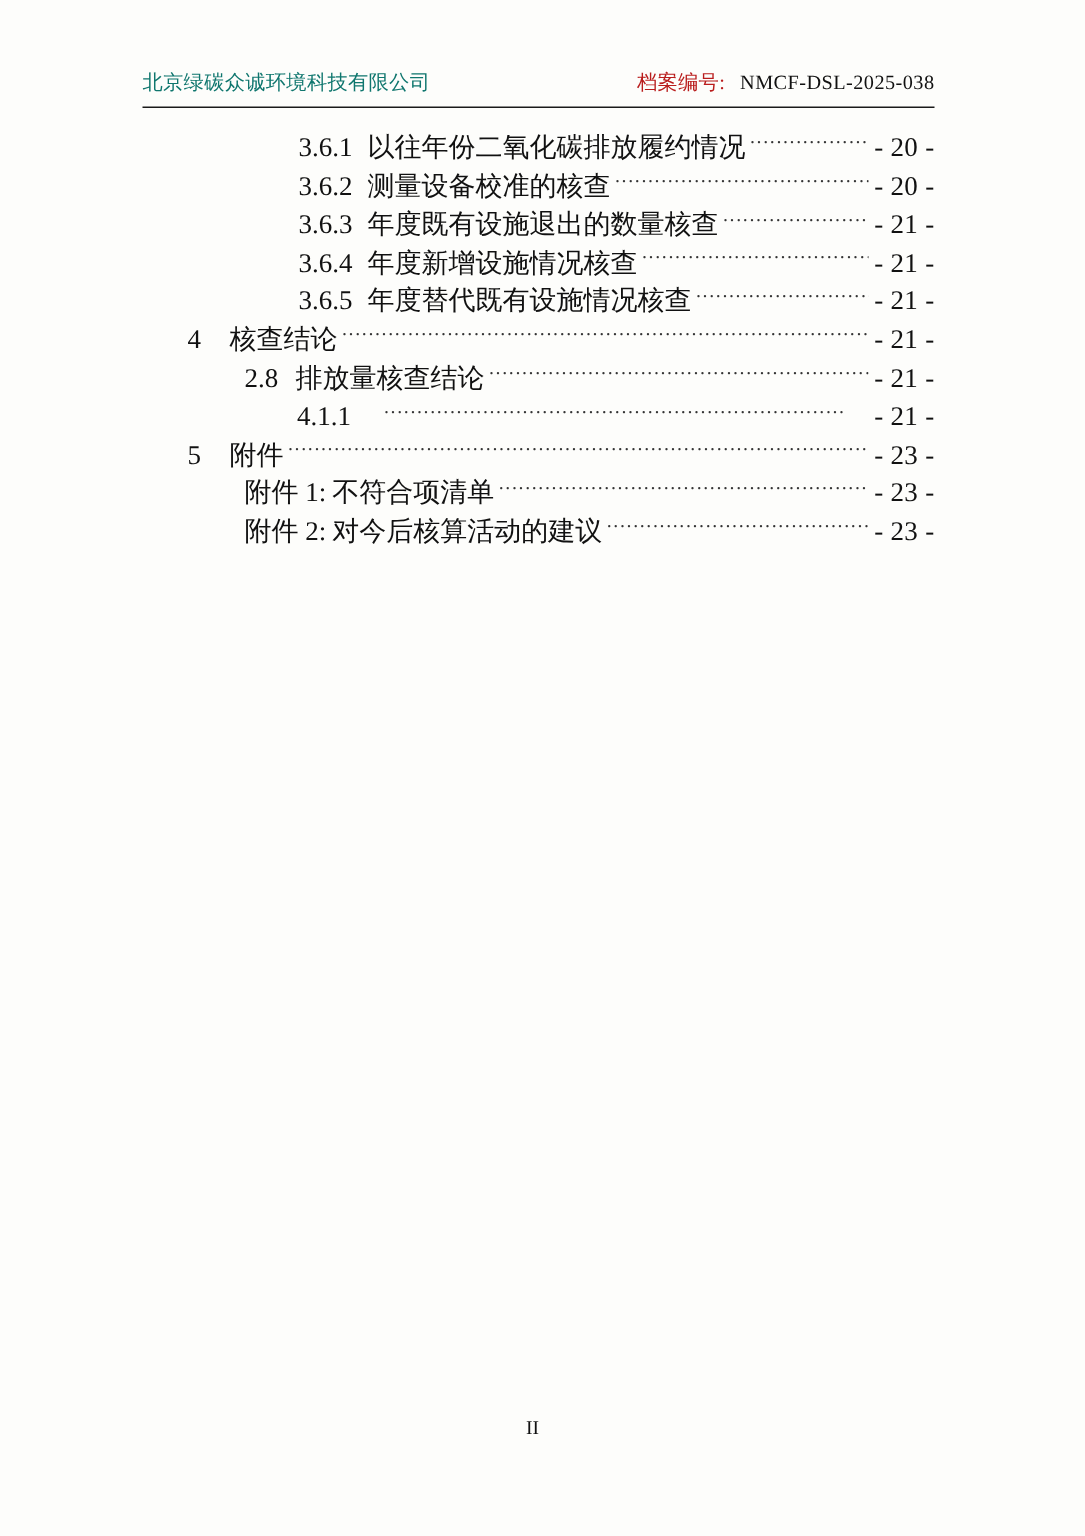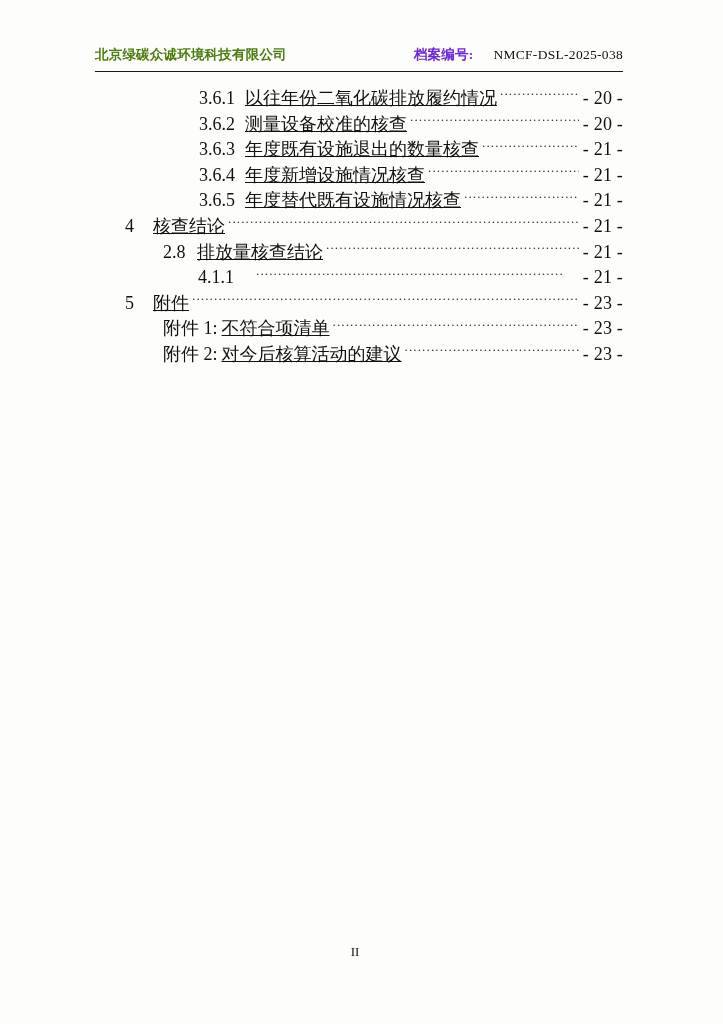--- a/index.html
+++ b/index.html
@@ -28,34 +28,34 @@
     top: 46px;
     left: 95px;
     width: 528px;
     display: flex;
     align-items: baseline;
     font-size: 13.5px;
     letter-spacing: 0.2px;
   }
   .header-company {
     font-family: "Liberation Serif", "DejaVu Serif", serif;
-    font-weight: 700;
-    color: #4d7c0f;
+    font-weight: 400;
+    color: #0f766e;
     white-space: nowrap;
   }
   .header-right {
     margin-left: auto;
     display: flex;
     align-items: baseline;
     white-space: nowrap;
   }
   .header-label {
-    font-weight: 700;
-    color: #6d28d9;
-    margin-right: 20px;
+    font-weight: 400;
+    color: #b91c1c;
+    margin-right: 10px;
   }
   .header-code {
     font-family: "Liberation Serif", "DejaVu Serif", serif;
     font-size: 13.5px;
     color: #111;
     letter-spacing: 0.3px;
   }
   .header-rule {
     position: absolute;
     top: 71px;
@@ -79,21 +79,20 @@
     color: #111;
     white-space: nowrap;
   }
   .toc-num {
     flex: 0 0 auto;
     text-align: left;
   }
   .toc-title {
     flex: 0 0 auto;
     padding-left: 9px;
-    text-decoration: underline;
   }
   .toc-dots {
     flex: 1 1 auto;
     overflow: hidden;
     margin: 0 2px 0 3px;
     position: relative;
     height: 1em;
   }
   .toc-dots::before {
     content: "..................................................................................................................................";

